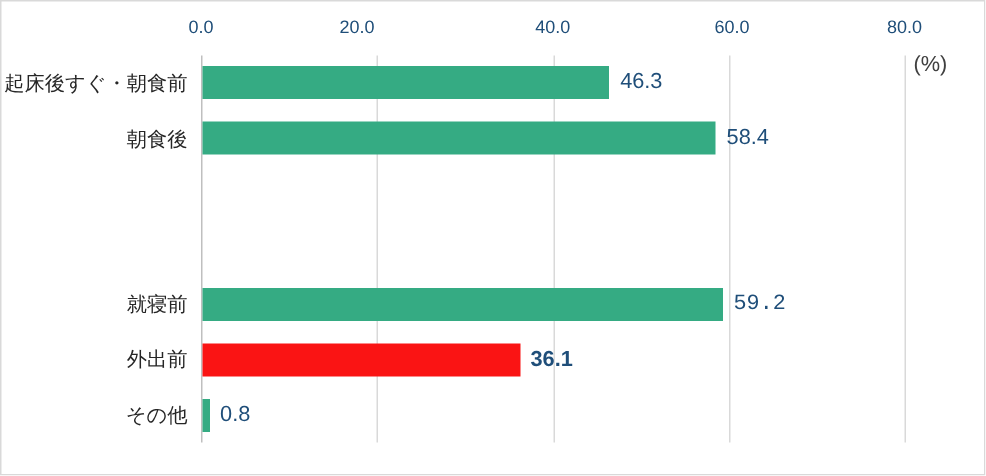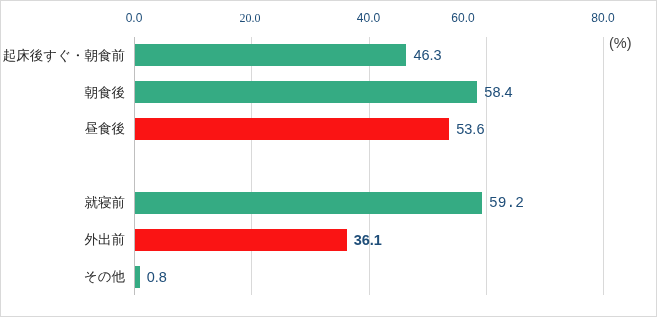--- a/index.html
+++ b/index.html
@@ -118,41 +118,36 @@
       <div class="row" style="top: 0px; height: 36.8571px;">
         <div class="cat-label">起床後すぐ・朝食前</div>
         <div class="bar" style="width: 271.434px; background: rgb(53, 171, 131);"></div>
         <div class="bar-value" style="left: 279.434px;">46.3</div>
       </div>
       <div class="row" style="top: 36.8571px; height: 36.8571px;">
         <div class="cat-label">朝食後</div>
         <div class="bar" style="width: 342.37px; background: rgb(53, 171, 131);"></div>
         <div class="bar-value" style="left: 350.37px;">58.4</div>
       </div>
-      <div class="row" style="top: 73.7143px; height: 36.8571px;">
-        <div class="cat-label">昼食後</div>
-        <div class="bar" style="width: 314.23px; background: rgb(250, 20, 20);"></div>
-        <div class="bar-value" style="left: 322.23px;">53.6</div>
-      </div>
       <div class="row" style="top: 147.429px; height: 36.8571px; padding-left: 28px;">
         <div class="cat-label">就寝前</div>
         <div class="bar" style="width: 347.06px; background: rgb(53, 171, 131);"></div>
         <div class="bar-value" style="left: 355.06px; font-family: Liberation Mono, monospace;">59.2</div>
       </div>
       <div class="row" style="top: 184.286px; height: 36.8571px;">
         <div class="cat-label">外出前</div>
         <div class="bar" style="width: 211.636px; background: rgb(250, 20, 20);"></div>
         <div class="bar-value" style="left: 219.636px; font-weight: bold;">36.1</div>
       </div>
       <div class="row" style="top: 221.143px; height: 36.8571px;">
         <div class="cat-label">その他</div>
         <div class="bar" style="width: 4.69px; background: rgb(53, 171, 131);"></div>
         <div class="bar-value" style="left: 12.69px;">0.8</div>
       </div>
     </div>
 
 <div class="tick-label" style="left: 133px;">0.0</div>
-    <div class="tick-label" style="left: 249px; font-family: Liberation Serif, serif;">20.0</div>
+    <div class="tick-label" style="left: 237px;">20.0</div>
     <div class="tick-label" style="left: 367.5px;">40.0</div>
-    <div class="tick-label" style="left: 462px;">60.0</div>
+    <div class="tick-label" style="left: 487px;">60.0</div>
     <div class="tick-label" style="left: 602px;">80.0</div>
     <div class="unit-label" style="left: 608px;">(%)</div>
   </div>
 
 </body></html>

